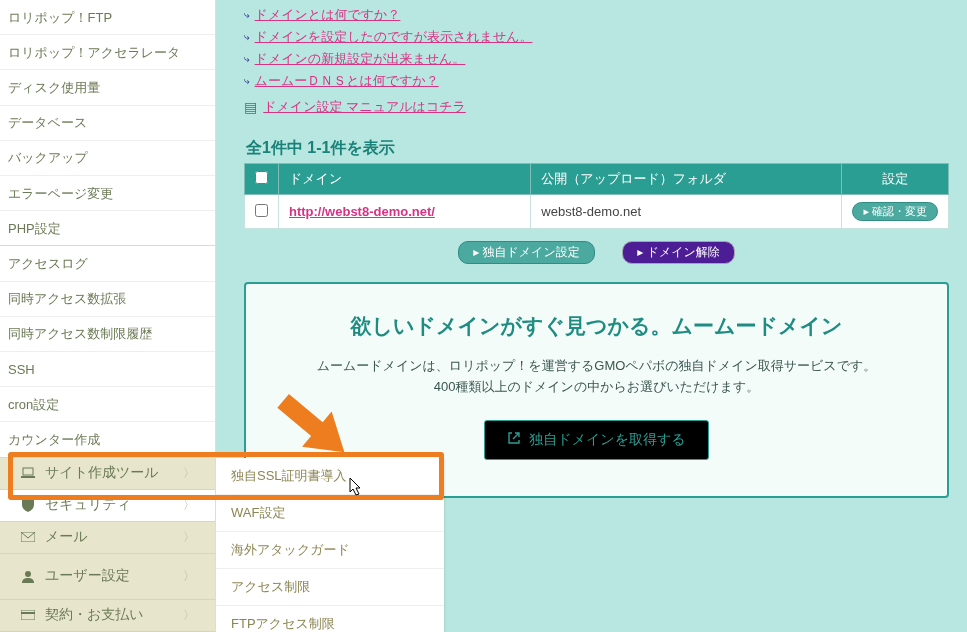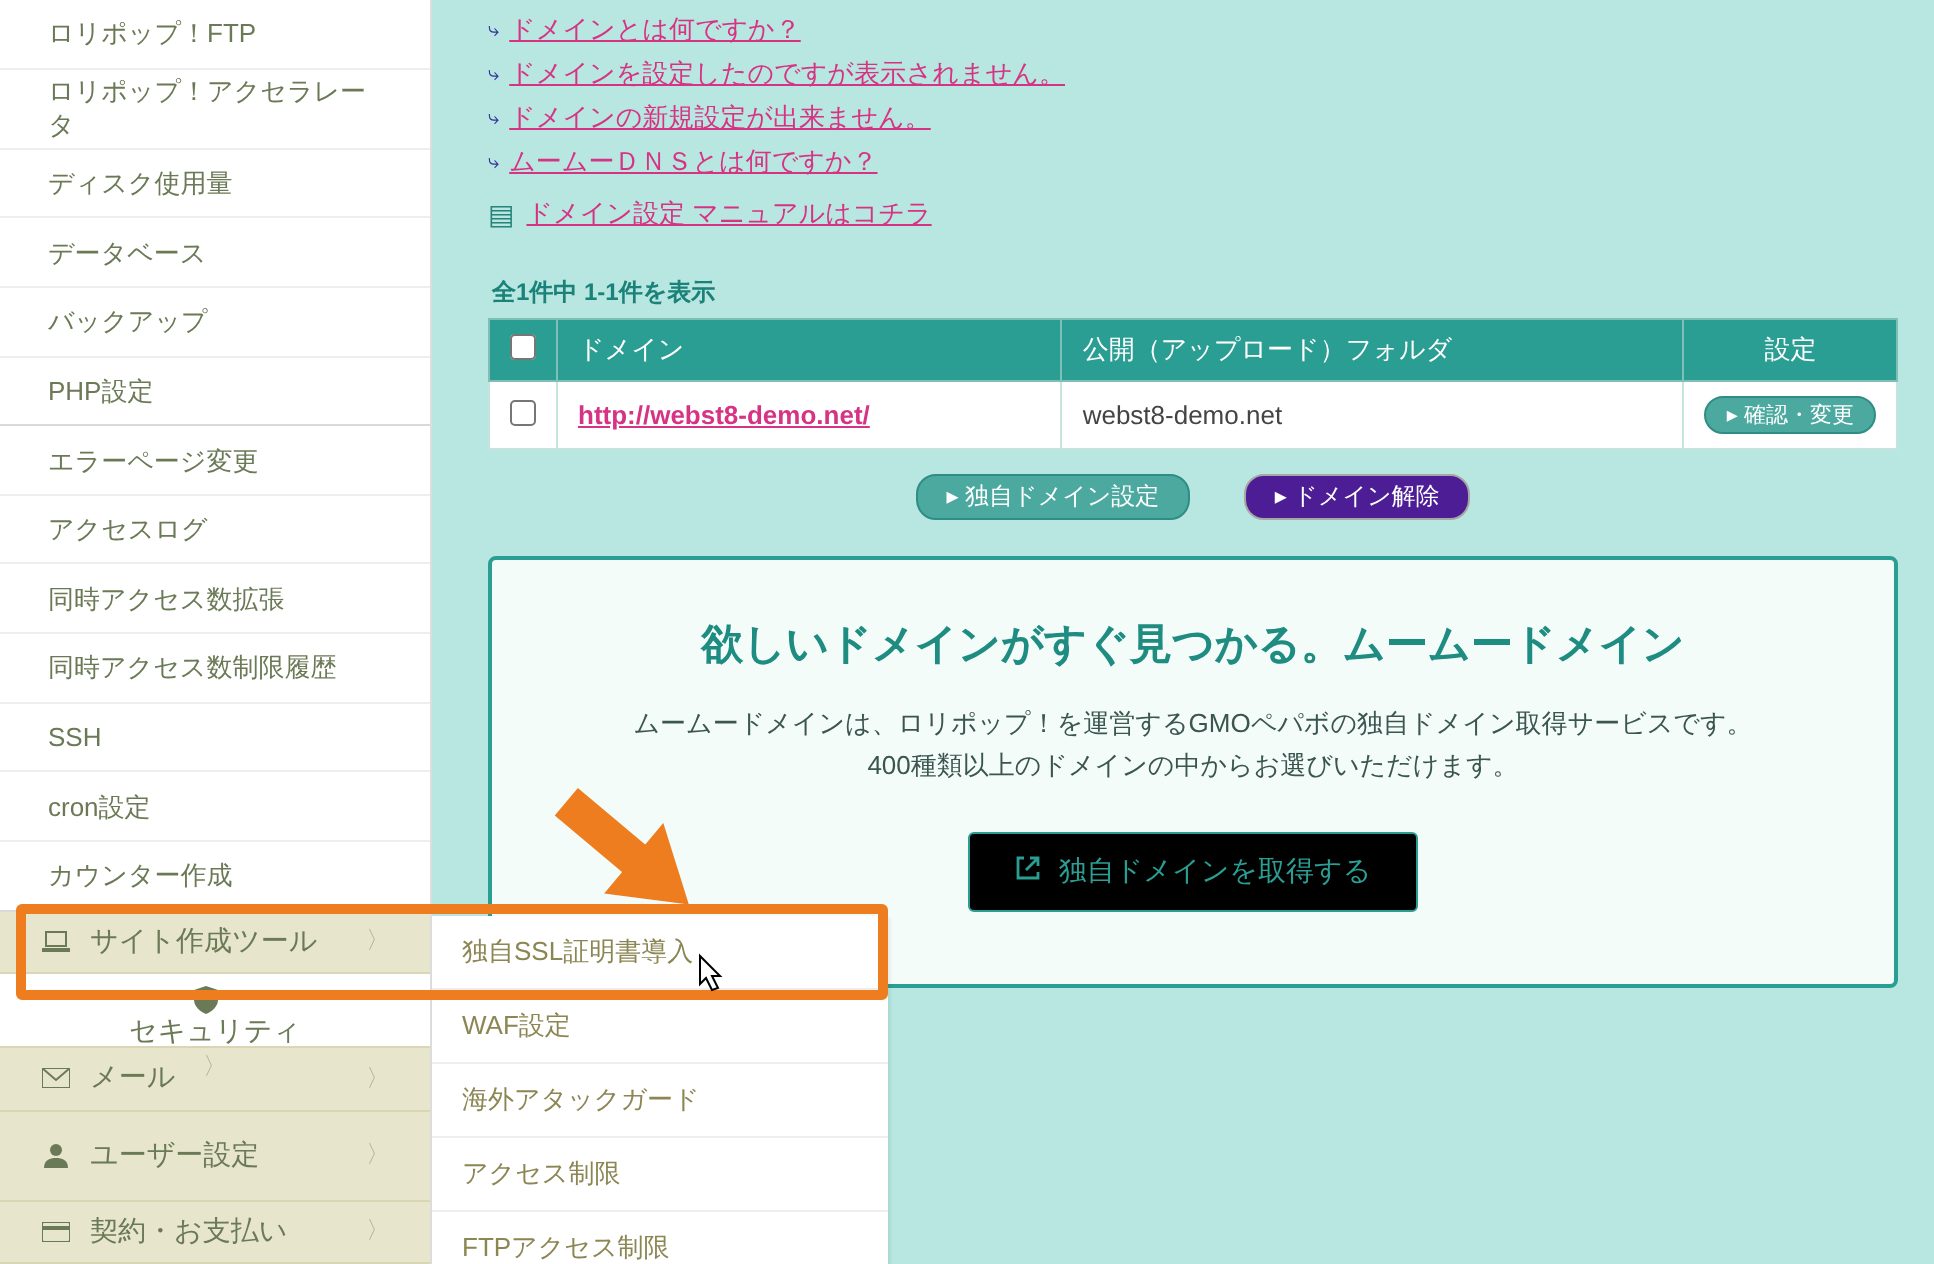--- a/index.html
+++ b/index.html
@@ -17,21 +17,21 @@
   .sidebar {
     width: 216px;
     background: #fff;
     border-right: 1px solid #ddd;
     display: flex;
     flex-direction: column;
     position: relative;
     z-index: 5;
   }
   .side-item {
-    padding: 8px 24px;
+    padding: 8px 8px;
     color: #6b7a56;
     border-bottom: 1px solid #eee;
     cursor: pointer;
     font-size: 13px;
     line-height: 17px;
     height: 40px;
     display: flex;
     align-items: center;
   }
   .side-item.divider { border-bottom: 1px solid #d9d9d9; }
@@ -45,21 +45,20 @@
     align-items: center;
     justify-content: space-between;
     border-bottom: 1px solid #d9d5b5;
     cursor: pointer;
     position: relative;
   }
   .side-cat.active {
     background: #fff;
     color: #6b7a56;
     z-index: 40;
-    flex-direction: column;
   }
   .side-cat .icon {
     margin-right: 10px;
     width: 15px;
     display: inline-flex;
     justify-content: center;
     color: #6b7a56;
   }
   .side-cat .chev {
     color: #b9b493;
@@ -133,21 +132,21 @@
   }
   .manual-row {
     display: flex;
     align-items: center;
     gap: 6px;
     margin-top: 6px;
   }
   .manual-icon { color:#26847a; font-size:14px; }
   .manual-link { color:#d63384; text-decoration:underline; cursor:pointer; }
   
-  .count-label { font-size:12px; color:#1a8279; margin:22px 0 4px 2px; font-weight:bold; }
+  .count-label { font-size:16px; color:#1a8279; margin:22px 0 4px 2px; font-weight:bold; }
   table.domain {
     width: 100%;
     border-collapse: collapse;
     background:#fff;
   }
   table.domain th {
     background:#2a9e93;
     color:#fff;
     font-size:13px;
     font-weight:normal;
@@ -225,22 +224,22 @@
 <body>
 
 <div class="layout">
 
   <div class="sidebar">
     <div class="side-item">ロリポップ！FTP</div>
     <div class="side-item">ロリポップ！アクセラレータ</div>
     <div class="side-item">ディスク使用量</div>
     <div class="side-item">データベース</div>
     <div class="side-item">バックアップ</div>
+    <div class="side-item">エラーページ変更</div>
     <div class="side-item divider">PHP設定</div>
-    <div class="side-item">エラーページ変更</div>
     <div class="side-item">アクセスログ</div>
     <div class="side-item">同時アクセス数拡張</div>
     <div class="side-item">同時アクセス数制限履歴</div>
     <div class="side-item">SSH</div>
     <div class="side-item">cron設定</div>
     <div class="side-item divider">カウンター作成</div>
 
     <div class="side-cat">
       <span class="icon">
         <svg width="14" height="12" viewBox="0 0 14 12">

